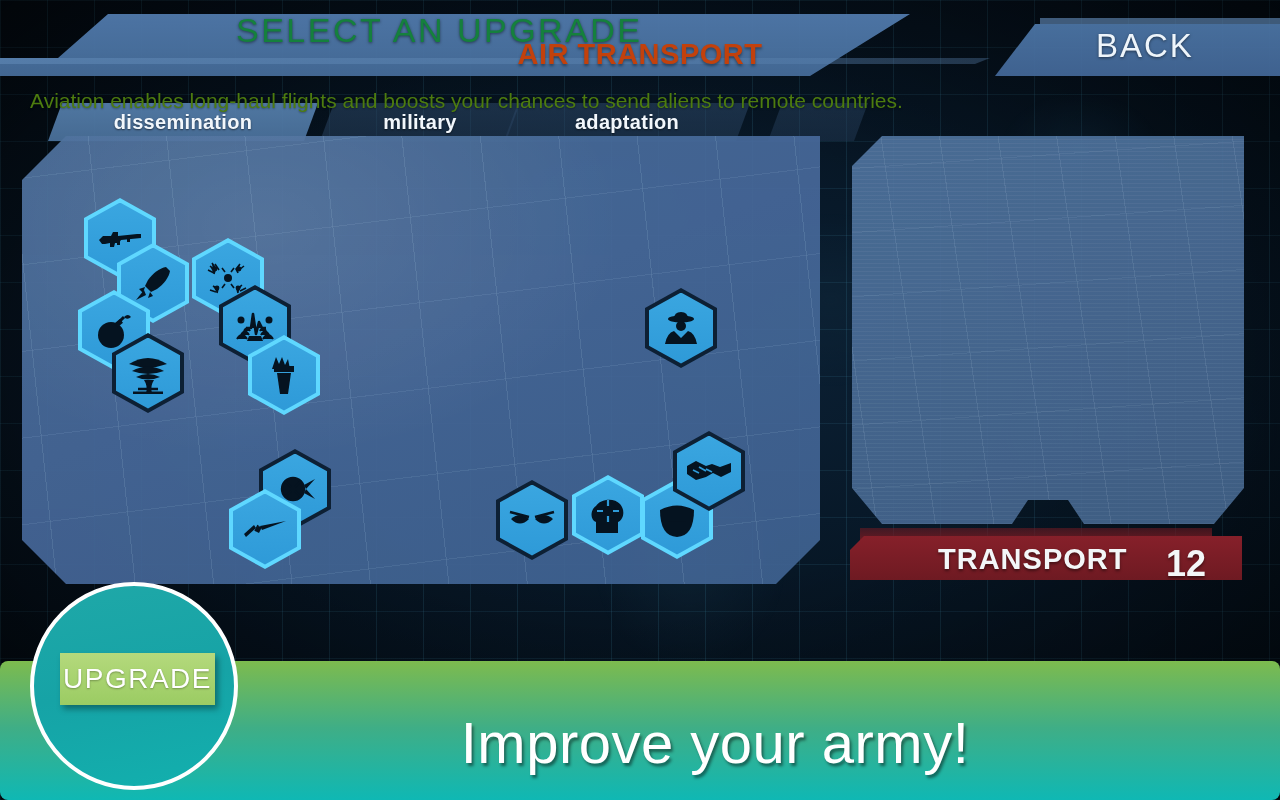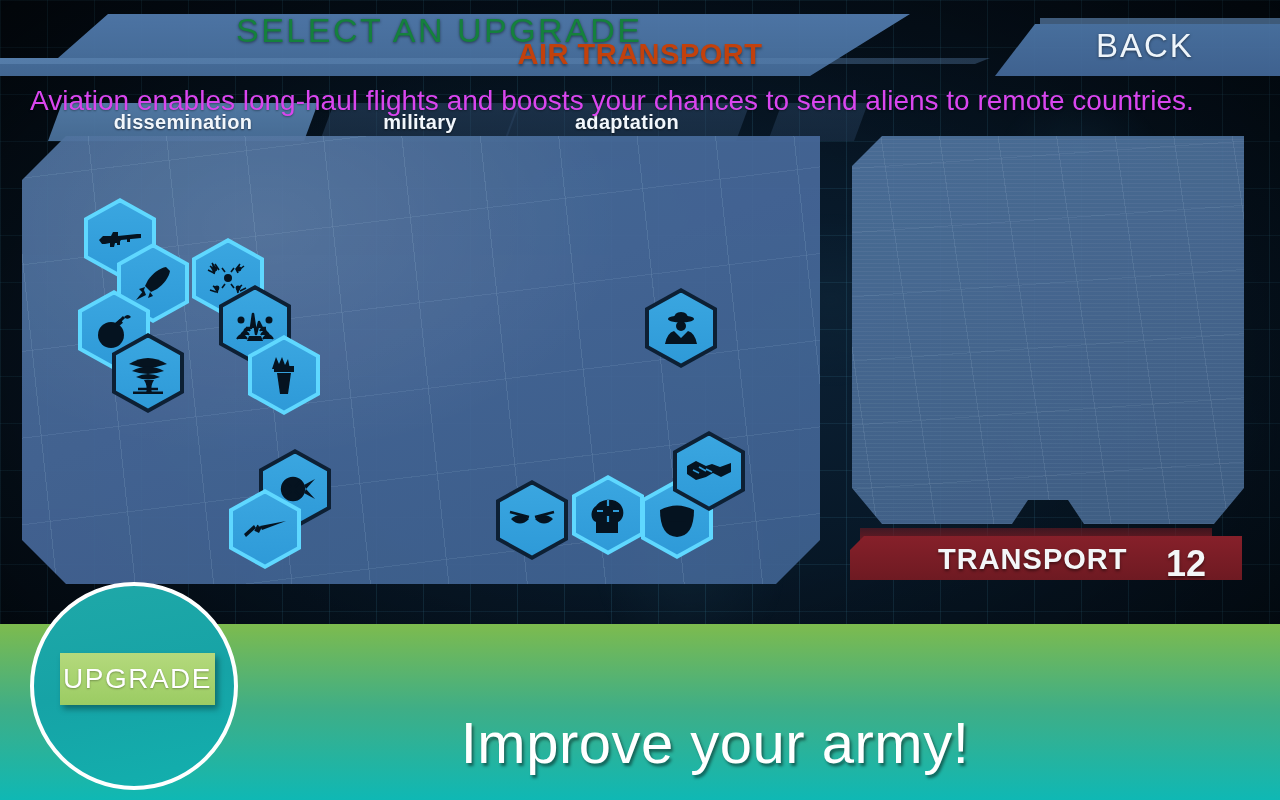--- a/index.html
+++ b/index.html
@@ -216,23 +216,23 @@
     text-align: center;
     font-size: 29px;
     font-weight: bold;
     letter-spacing: .5px;
     color: #c2410c;
     text-shadow: 0 2px 3px rgba(0,0,0,.4);
   }
   .info-desc {
     position: absolute;
     left: 30px; right: 24px; top: 88px;
-    font-size: 28px;
+    font-size: 21px;
     line-height: 25px;
-    color: #d946ef;
+    color: #4d7c0f;
     font-weight: 300;
     text-shadow: 0 1px 2px rgba(0,0,0,.35);
   }
 
   
   .activate {
     position: absolute;
     left: 850px; top: 536px;
     width: 392px; height: 44px;
     background: linear-gradient(180deg, #86202a 0%, #6e1a22 100%);
@@ -255,22 +255,23 @@
     position: absolute; left: 1166px; top: 543px;
     font-size: 36px; font-weight: bold;
     color: #f3f6f8;
     pointer-events: none;
     text-shadow: 0 2px 3px rgba(0,0,0,.45);
   }
 
   
   .banner {
     position: absolute;
-    left: 0; bottom: 0; width: 1280px; height: 176px;
+    left: 0; bottom: 0; width: 1280px; height: 139px;
     background: linear-gradient(180deg, #7dbb4e 0%, #3fae86 48%, #0fb8b4 100%);
+    border-radius: 8px;
   }
   .banner-text {
     position: absolute;
     left: 0; right: 0; bottom: 24px;
     text-align: center;
     padding-left: 150px;
     font-size: 58px;
     font-weight: 300;
     color: #ffffff;
     letter-spacing: .5px;

